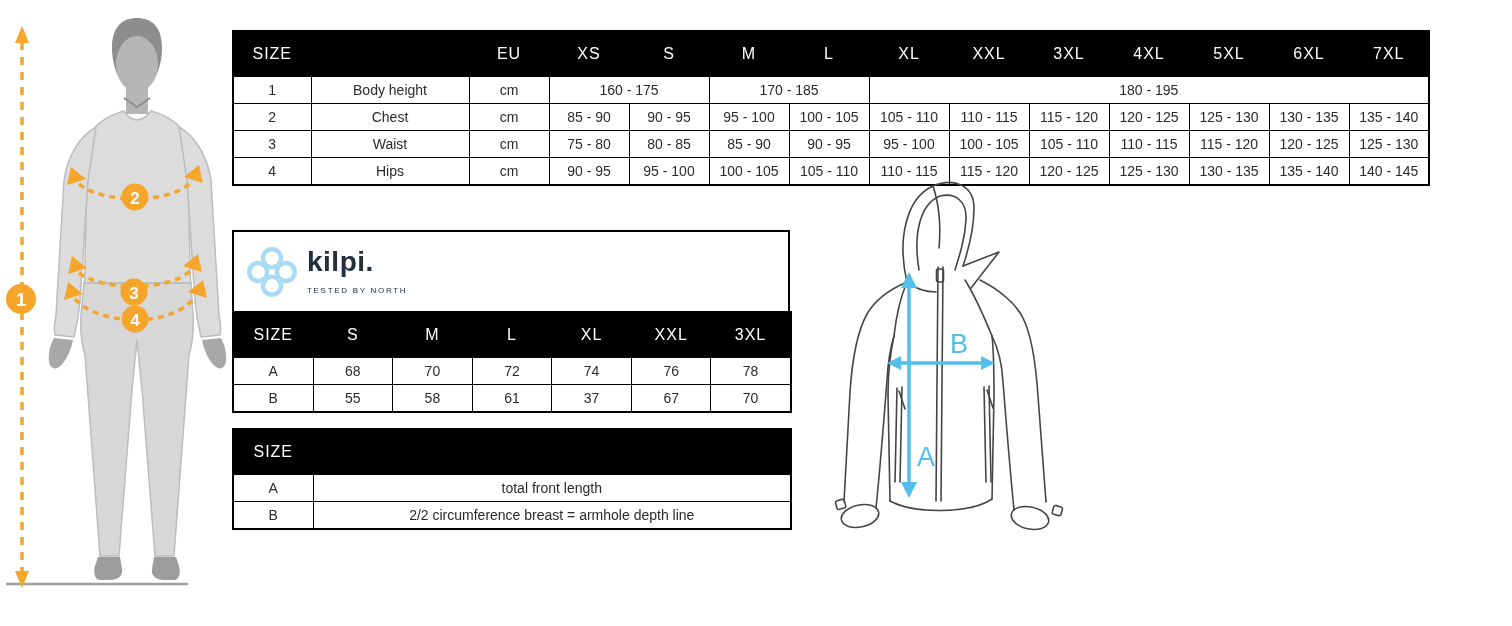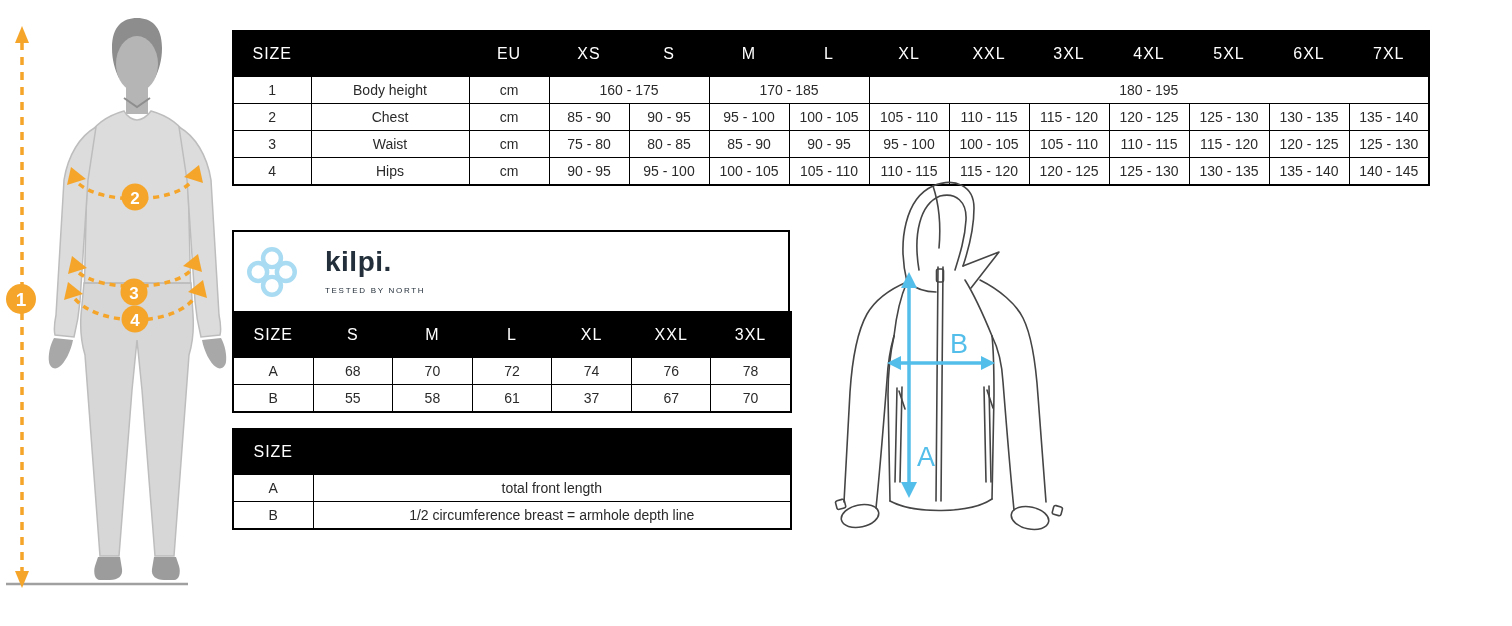--- a/index.html
+++ b/index.html
@@ -24,21 +24,21 @@
               font-size:14px;color:var(--ink);padding:0 2px;height:27px;background:#fff;}
   td.num{background:var(--orange);font-size:15px;}
   td.key{background:var(--blue);font-size:15px;}
   td.label-cell{text-align:left;padding-left:9px;font-size:15.5px;}
   td.desc-cell{text-align:left;padding-left:9px;font-size:15px;margin-left:44px;}
   td.unit-cell{font-size:14.5px;}
 
   
   .info-bar{left:232px;top:230px;width:558px;height:83px;border:2px solid #000;
             background:#fff;display:flex;align-items:center;}
-  .logo{display:flex;align-items:center;gap:27px;margin-left:12px;}
+  .logo{display:flex;align-items:center;gap:9px;margin-left:12px;}
   .logo-text{display:flex;flex-direction:column;}
   .brand-name{font-size:28px;font-weight:700;color:var(--brand);letter-spacing:.5px;line-height:1;}
   .brand-tag{font-size:8px;color:var(--brand);letter-spacing:1.7px;margin-top:10px;}
   .product-code{margin-left:58px;font-size:19px;letter-spacing:1.5px;color:var(--ink);white-space:pre;}
 
   
   .note{left:233px;top:542px;font-size:16.5px;line-height:27px;color:var(--note);letter-spacing:.3px;}
 </style>
 </head>
 <body>
@@ -262,21 +262,21 @@
         <tr>
       <th>SIZE</th>
       <th></th>
     </tr>
     <tr>
       <td class="key">A</td>
       <td class="desc-cell">total front length</td>
     </tr>
     <tr>
       <td class="key">B</td>
-      <td class="desc-cell">1/2 circumference breast = armhole depth line</td>
+      <td class="desc-cell">2/2 circumference breast = armhole depth line</td>
     </tr>
   </tbody>
     </table>
 
   <svg class="abs" style="left:820px;top:170px;" width="260" height="375" viewBox="0 0 260 375">
     <g fill="none" stroke="#454545" stroke-width="1.6" stroke-linecap="round" stroke-linejoin="round">
 
       <path d="M87 112 C77 70 86 28 113 16 C135 7 154 16 154 38 C154 57 149 78 143 96"></path>
       <path d="M99 100 C93 64 100 34 120 26 C136 22 147 32 146 50 C145 68 140 84 135 100"></path>
       <path d="M113 16 C119 34 121 56 119 78"></path>

